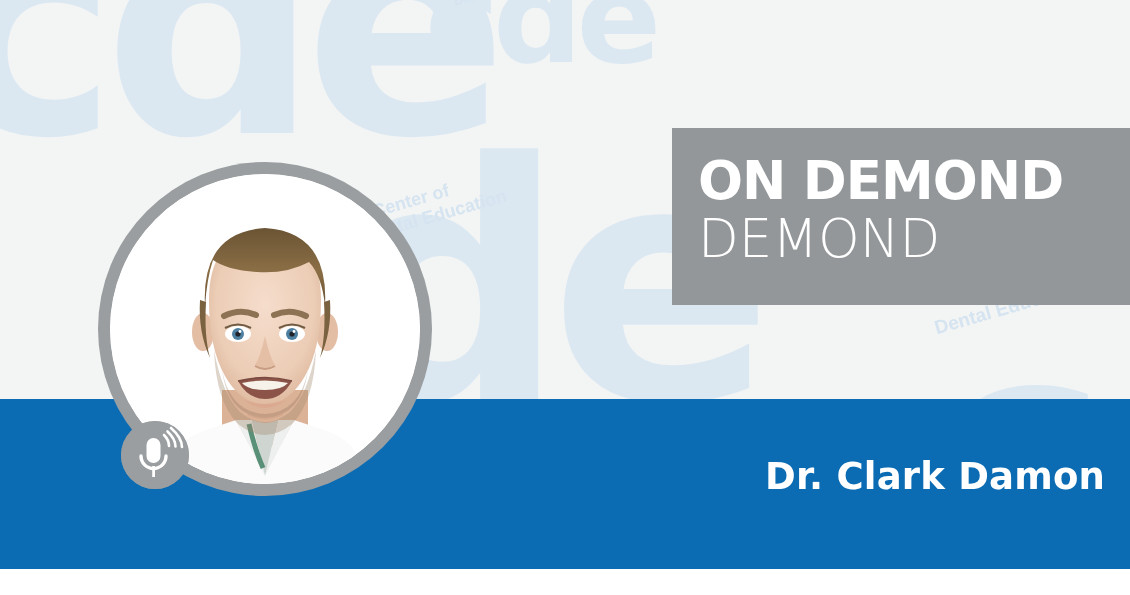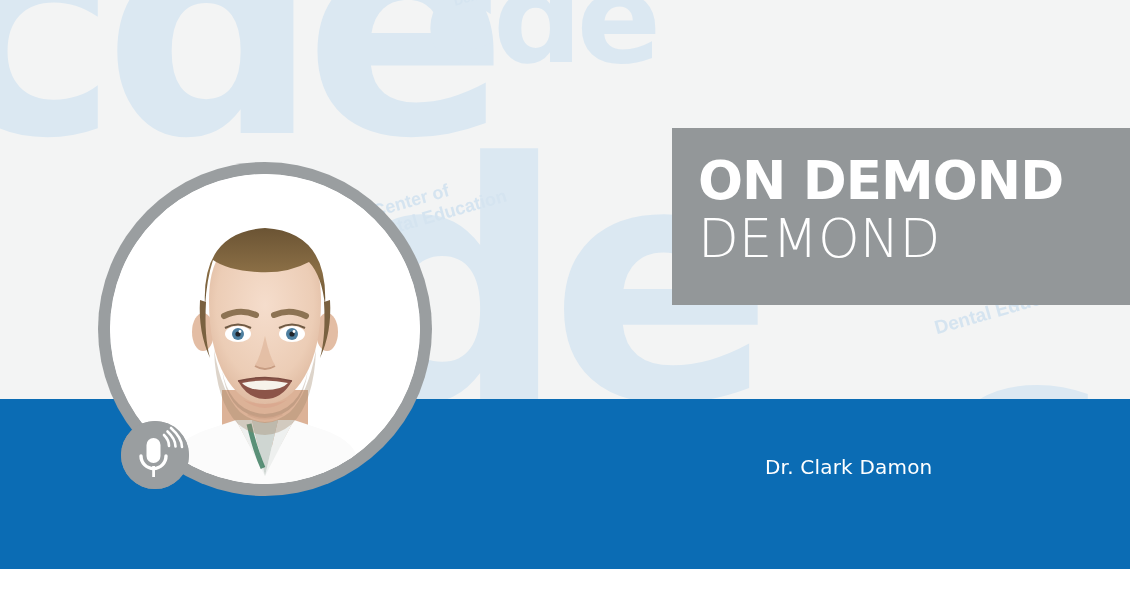--- a/index.html
+++ b/index.html
@@ -159,22 +159,22 @@
     margin: 0;
   }
 
   
   .speaker-name {
     position: absolute;
     left: 765px;
     top: 455px;
     color: #ffffff;
     font-family: "DejaVu Sans", sans-serif;
-    font-weight: 400;
-    font-size: 20px;
+    font-weight: 700;
+    font-size: 37px;
     letter-spacing: 0.2px;
     white-space: nowrap;
   }
 
   
   .portrait-wrap {
     position: absolute;
     left: 98px;
     top: 162px;
     width: 334px;

